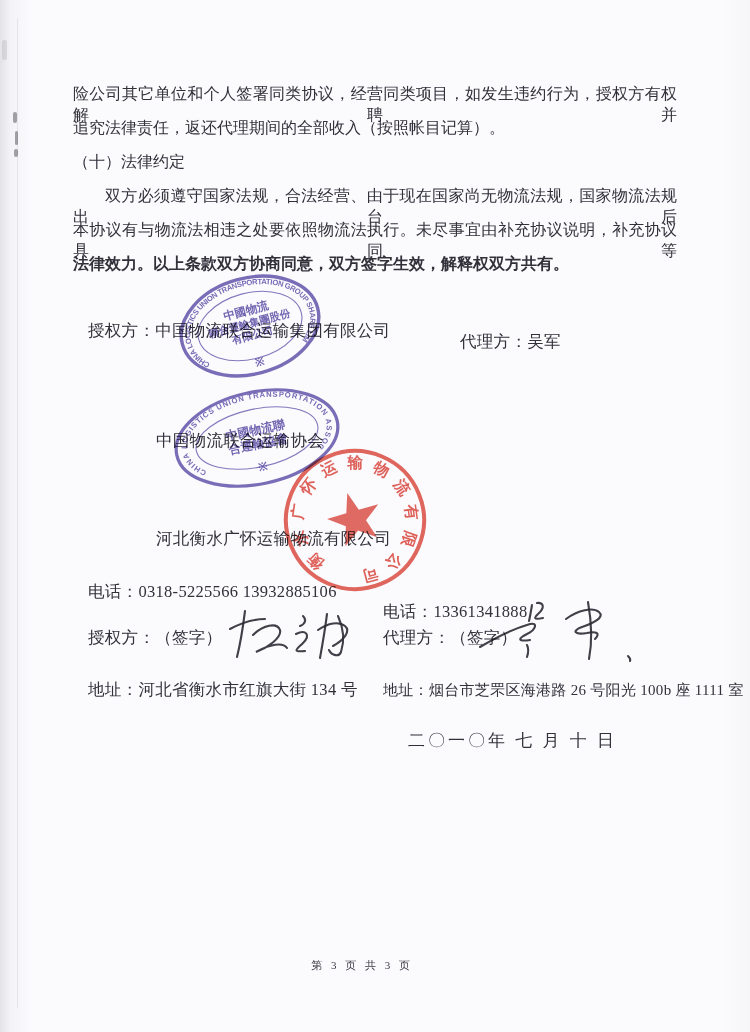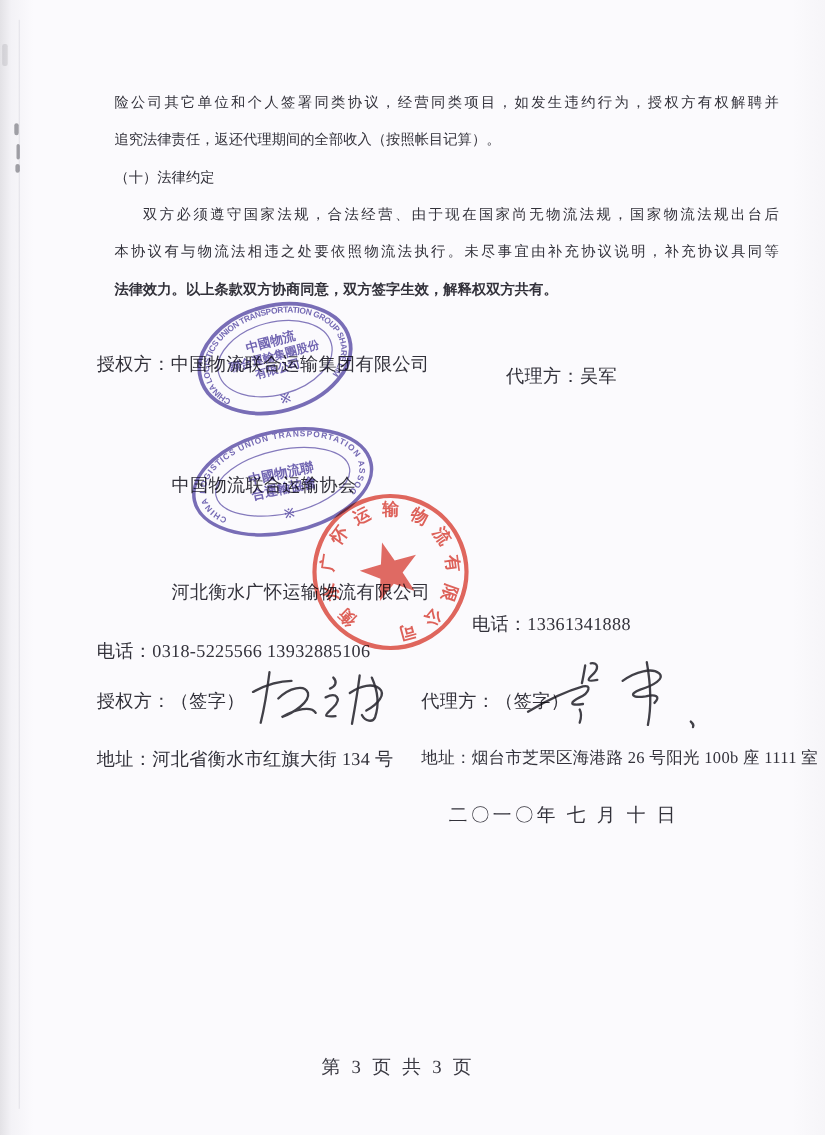--- a/index.html
+++ b/index.html
@@ -16,30 +16,30 @@
   .fold-line{
     position:absolute;left:17px;top:18px;width:1px;height:990px;
     background:rgba(70,70,85,0.10);
   }
   .smudge{position:absolute;background:rgba(55,55,65,0.45);border-radius:2px;}
   .txt{
     position:absolute;color:#32313a;font-size:16.5px;line-height:1.25;
     white-space:nowrap;letter-spacing:0.3px;
   }
   .block{
-    position:absolute;left:104px;width:604px;color:#32313a;
-    font-size:13px;white-space:nowrap;
+    position:absolute;left:73px;width:604px;color:#32313a;
+    font-size:16px;white-space:nowrap;
   }
   .just{white-space:normal;text-align:justify;text-align-last:justify;}
   .indent{text-indent:2em;}
   .stamp{position:absolute;mix-blend-mode:multiply;opacity:0.92;}
   .sig{position:absolute;mix-blend-mode:multiply;}
   .footer{
     position:absolute;left:0;width:724px;text-align:center;
-    color:#3a3942;font-size:17px;letter-spacing:3px;
+    color:#3a3942;font-size:11px;letter-spacing:3px;
   }
   .datetxt{letter-spacing:3px;}
 </style>
 </head>
 <body>
 
 <div class="paper">
 
   <div class="fold-line"></div>
   <div class="smudge" style="left:2px;top:40px;width:5px;height:20px;opacity:.25;"></div>
@@ -52,21 +52,21 @@
   <div class="block just indent" style="top:186px;">双方必须遵守国家法规，合法经营、由于现在国家尚无物流法规，国家物流法规出台后</div>
   <div class="block" style="top:152px;">（十）法律约定</div>
   <div class="block just" style="top:220px;">本协议有与物流法相违之处要依照物流法执行。未尽事宜由补充协议说明，补充协议具同等</div>
   <div class="block" style="top:254px;font-weight:bold;">法律效力。以上条款双方协商同意，双方签字生效，解释权双方共有。</div>
 
   <div class="txt" style="left:88px;top:321px;">授权方：中国物流联合运输集团有限公司</div>
   <div class="txt" style="left:460px;top:332px;">代理方：吴军</div>
   <div class="txt" style="left:156px;top:431px;">中国物流联合运输协会</div>
   <div class="txt" style="left:156px;top:529px;">河北衡水广怀运输物流有限公司</div>
   <div class="txt" style="left:88px;top:582px;">电话：0318-5225566   13932885106</div>
-  <div class="txt" style="left:383px;top:558px;margin-left:46px;">电话：13361341888</div>
+  <div class="txt" style="left:383px;top:602px;">电话：13361341888</div>
   <div class="txt" style="left:88px;top:628px;">授权方：（签字）</div>
   <div class="txt" style="left:383px;top:628px;">代理方：（签字）</div>
   <div class="txt" style="left:88px;top:680px;">地址：河北省衡水市红旗大街 134 号</div>
   <div class="txt" style="left:383px;top:681px;font-size:15px;">地址：烟台市芝罘区海港路 26 号阳光 100b 座 1111 室</div>
   <div class="txt datetxt" style="left:408px;top:730px;font-size:17px;">二〇一〇年 七 月 十 日</div>
 
   <svg class="stamp" style="left:156px;top:254px;" width="190" height="148" viewBox="0 0 190 148">
     <g transform="translate(94,72) rotate(-15)" fill="none" stroke="#5a4ca6">
       <ellipse rx="70" ry="48" stroke-width="3.4" stroke-opacity="0.88"></ellipse>
       <ellipse rx="53" ry="33" stroke-width="1.1" stroke-opacity="0.8"></ellipse>

